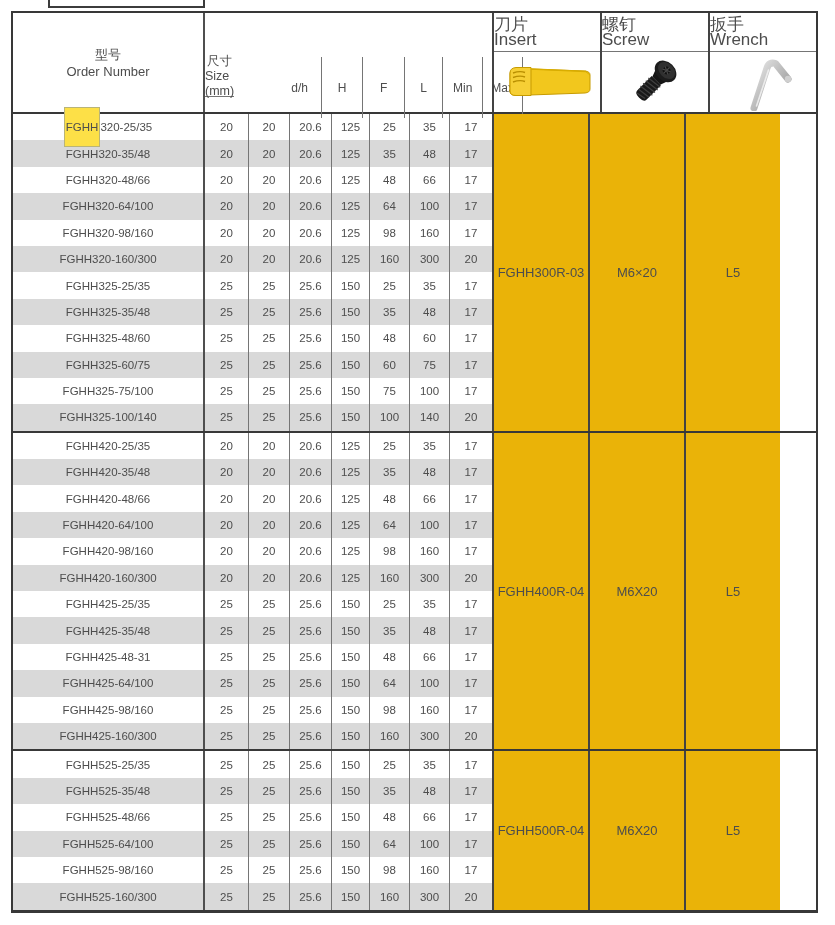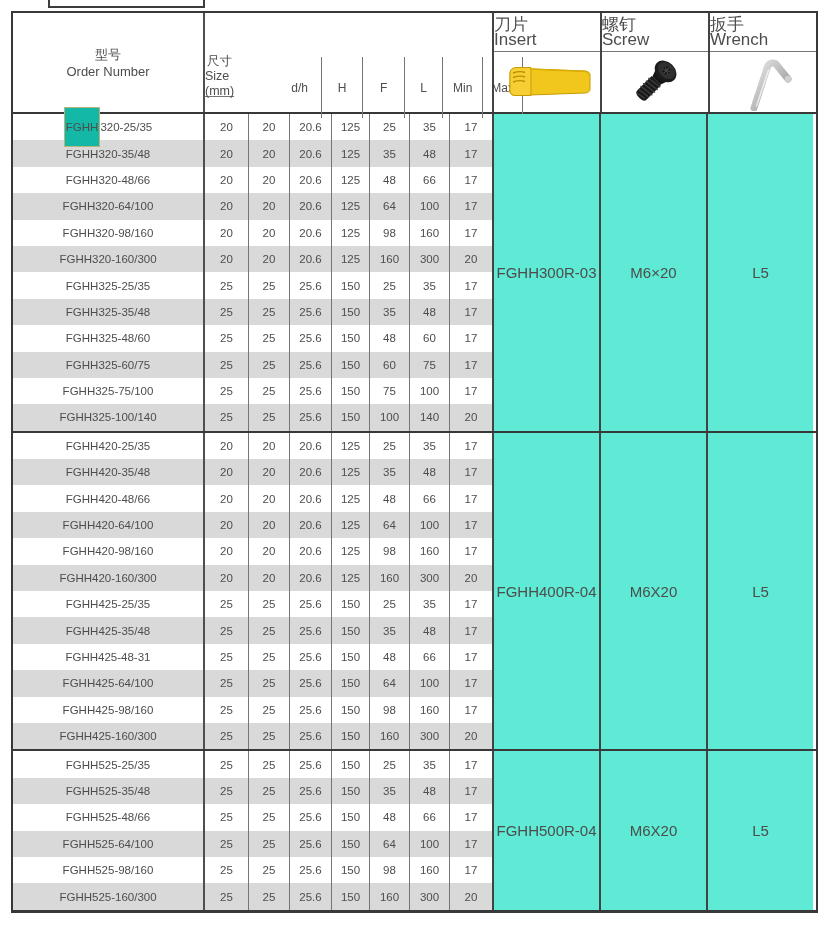--- a/index.html
+++ b/index.html
@@ -36,23 +36,23 @@
   .tgroup + .tgroup{border-top:2px solid #383838;}
   .group-rows{width:479px;}
   .row{display:flex;height:26.4px;}
   .row:nth-child(even){background:#d9d9d9;}
   .c{box-sizing:border-box;display:flex;align-items:center;justify-content:center;
      font-size:11.5px;height:100%;}
   .c.order{width:192px;border-right:2px solid #4f4f4f;}
   .c.s0{width:44px}.c.s1{width:41px}.c.s2{width:42px}.c.s3{width:38px}
   .c.s4{width:40px}.c.s5{width:40px}.c.s6{width:42px}
   .c.s0,.c.s1,.c.s2,.c.s3,.c.s4,.c.s5{border-right:1px solid #757575;}
-  .tool-val{width:107px;box-sizing:border-box;border-left:2px solid #434343;background:#5eead4;
-            display:flex;align-items:center;justify-content:center;font-size:15px;}
-  .hl{background:#14b8a6;border:1px solid #b9b478;padding:13px 1px;margin-right:0;}
+  .tool-val{width:96px;box-sizing:border-box;border-left:2px solid #434343;background:#eab308;
+            display:flex;align-items:center;justify-content:center;font-size:13px;}
+  .hl{background:#fde047;border:1px solid #b9b478;padding:13px 1px;margin-right:0;}
 </style>
 </head>
 <body>
 
 <div class="sheet">
 
   <div class="cutoff-box"></div>
 
   <div class="spec-table">
 

